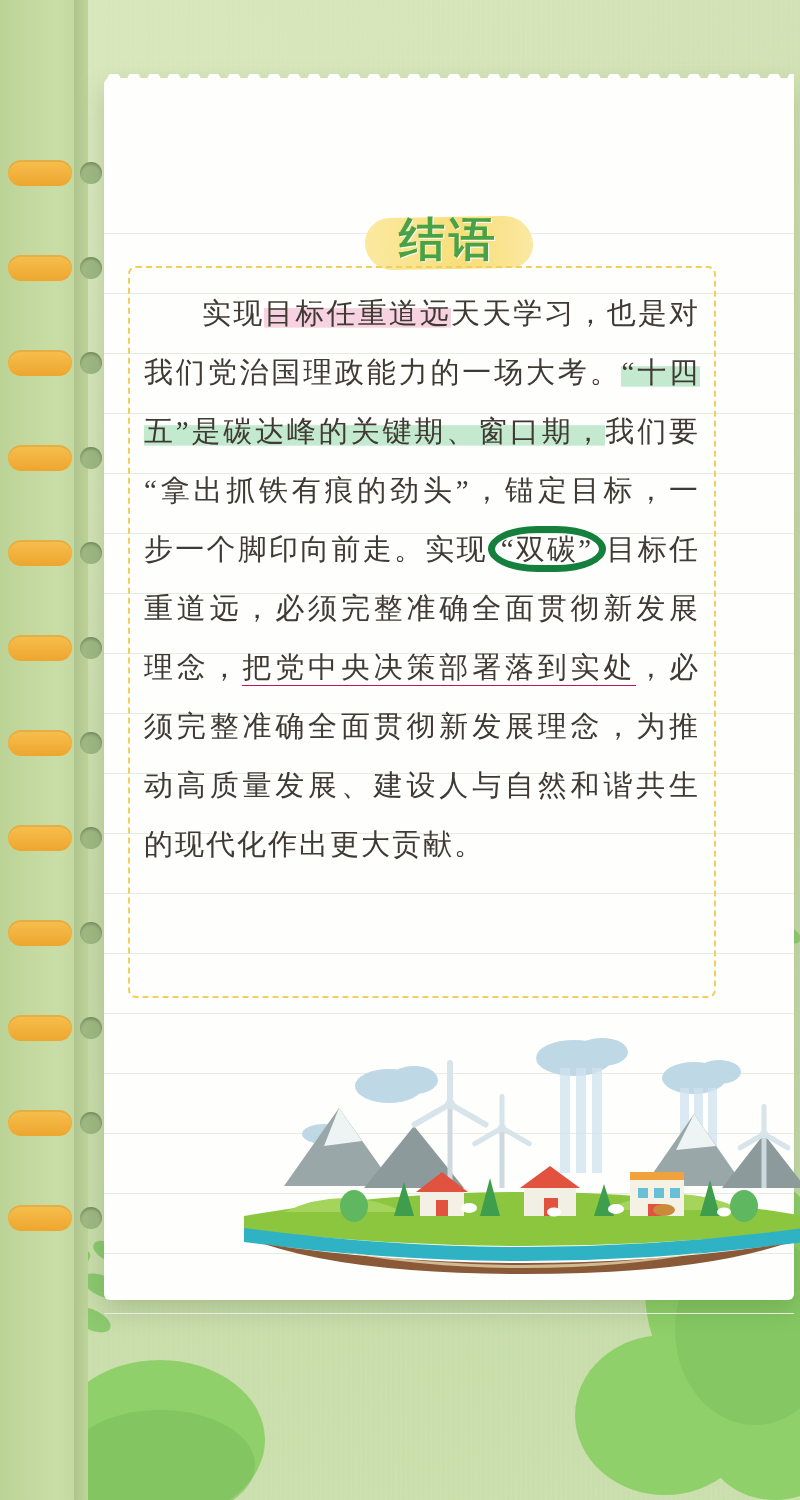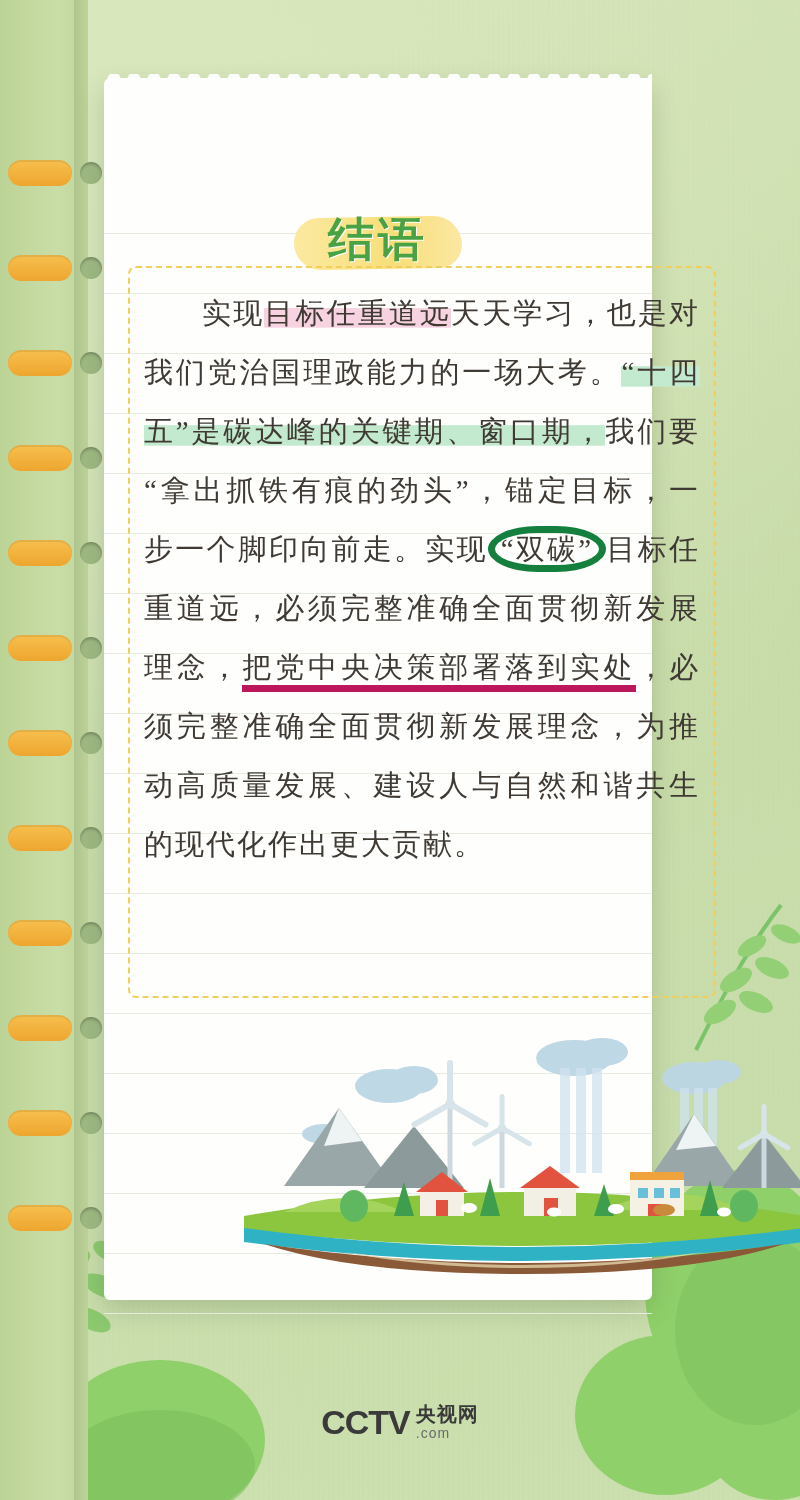--- a/index.html
+++ b/index.html
@@ -41,25 +41,24 @@
     background:linear-gradient(180deg,#f7bf4e,#eda62f);
     box-shadow:0 2px 0 rgba(0,0,0,.08) inset;
   }
   .ring-hole{
     position:absolute;left:80px;top:12px;width:22px;height:22px;border-radius:50%;
     background:#9fb983;box-shadow:inset 0 2px 3px rgba(0,0,0,.25);
   }
 
   
   .paper{
-    position:absolute;left:104px;top:78px;width:520px;height:1222px;
+    position:absolute;left:104px;top:78px;width:690px;height:1222px;
     background:#fefefd;
     border-radius:6px;
     box-shadow:0 10px 26px rgba(60,80,40,.22);
-    padding-left:28px;
   }
   .paper:before{ 
     content:"";position:absolute;left:0;right:0;top:-4px;height:10px;
     background:radial-gradient(circle at 10px 5px,#fefefd 6px,transparent 7px) repeat-x;
     background-size:20px 10px;
   }
   .lines{position:absolute;left:0;right:0;top:96px;bottom:0;}
   .line{height:59px;border-bottom:1px solid #e7ece0;}
 
   
@@ -91,21 +90,21 @@
 
   .body-text{
     position:absolute;left:40px;top:206px;width:556px;
     font-family:"Liberation Serif", serif;
     font-size:29px;line-height:59px;color:#3f3a33;
     letter-spacing:2px;text-align:justify;
   }
   .body-text p{margin:0;text-indent:2em;}
   .hl-pink{background:linear-gradient(180deg,rgba(249,214,229,0) 35%,#f7d3e2 36%,#f7d3e2 95%,rgba(247,211,226,0) 96%);border-radius:3px;}
   .hl-green{background:linear-gradient(180deg,rgba(198,235,211,0) 32%,#c3e9cf 33%,#c3e9cf 95%,rgba(195,233,207,0) 96%);border-radius:3px;}
-  .u-green{border-bottom:7px solid #be185d;padding-bottom:2px;}
+  .u-green{border-bottom:1px solid #be185d;padding-bottom:2px;}
   .circle-word{
     border:7px solid #15803d;border-radius:50%/60%;padding:0 6px;
   }
 
   
   .illus{position:absolute;left:120px;top:938px;width:600px;height:260px;}
 
   
   .footer{
     position:absolute;left:0;right:0;bottom:48px;height:60px;
@@ -370,20 +369,13 @@
       <ellipse cx="440" cy="194" rx="11" ry="6"></ellipse>
     </g>
 
     <path d="M20 212 Q300 250 580 212 L580 226 Q300 264 20 226 Z" fill="#2fb3c4"></path>
     <path d="M40 228 Q300 266 560 228 Q470 258 300 258 Q130 258 40 228 Z" fill="#8a5a38"></path>
     <path d="M120 236 Q300 262 480 236 Q400 252 300 252 Q200 252 120 236 Z" fill="#f0e2b8" opacity=".7"></path>
   </svg>
 </div>
 
 <div class="footer">
-  <div class="cctv">
-    <span class="cctv-mark">CCTV</span>
-    <span class="cctv-side">
-      <span class="cctv-cn">央视网</span><br>
-      <span class="cctv-com">.com</span>
-    </span>
-  </div>
 </div>
 
 </body></html>

